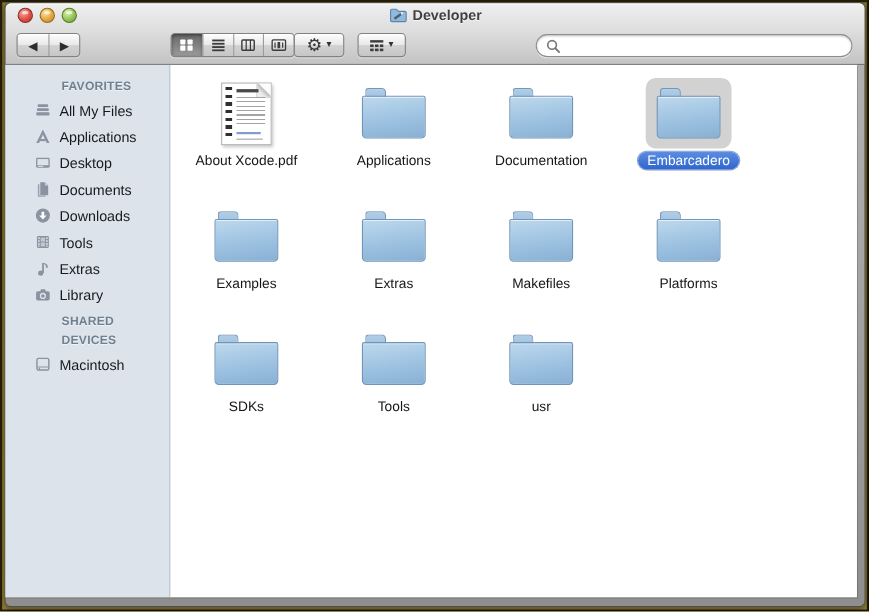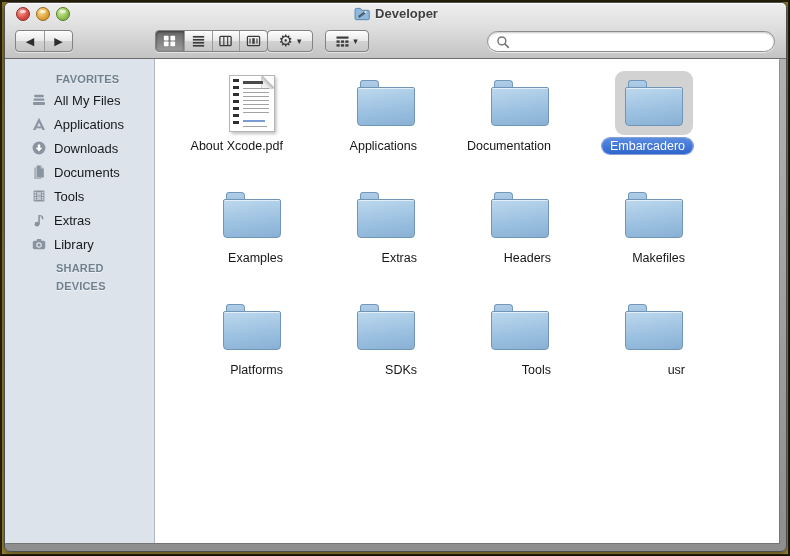--- a/index.html
+++ b/index.html
@@ -45,21 +45,21 @@
   .content{position:absolute;top:56px;left:0;right:7px;bottom:8px;display:flex;background:#fff;
     box-shadow:1px 1px 0 rgba(0,0,0,.18);overflow:hidden;}
   .sidebar{width:150px;box-sizing:border-box;background:#dce3eb;border-right:1px solid #b2b8c0;padding-top:8px;flex:none;}
   .sechead{margin:6px 0 3px 11px;font-size:11px;font-weight:bold;color:#71808f;letter-spacing:.2px;
     text-shadow:0 1px 0 rgba(255,255,255,.55);padding-left:40px;}
   .sechead.later{}
   .sitem{display:flex;align-items:center;gap:7px;padding:4px 4px 4px 26px;font-size:13px;color:#17191d;cursor:default;}
   .sitem svg{flex:none;}
   .main{flex:1;background:#fff;overflow:hidden;}
   .grid{display:grid;grid-template-columns:repeat(4,134px);grid-auto-rows:112px;padding:10px 0 0 2px;}
-  .cell{display:flex;flex-direction:column;align-items:flex-end;}
+  .cell{display:flex;flex-direction:column;align-items:center;}
   .iconbox{width:78px;height:64px;display:flex;align-items:center;justify-content:center;border-radius:9px;margin-top:2px;}
   .cell.selected .iconbox{background:#d2d2d2;}
   .flabel{margin-top:3px;font-size:12.5px;color:#161616;padding:1px 8px;border-radius:10px;white-space:nowrap;}
   .cell.selected .flabel{background:linear-gradient(180deg,#5b8de2,#2f65cd);color:#fff;
     box-shadow:0 0 0 1px rgba(40,80,170,.55);}
   
   .folder{position:relative;width:58px;height:46px;}
   .folder .tab{position:absolute;top:0;left:3px;width:19px;height:11px;box-sizing:border-box;
     background:linear-gradient(180deg,#b1cde6,#9cc0df);border:1px solid #7397ba;border-bottom:none;border-radius:3px 4px 0 0;}
   .folder .fbody{position:absolute;left:0;top:7px;right:0;bottom:0;box-sizing:border-box;
@@ -200,36 +200,44 @@
         </div>
 
         <div class="sitem">
           <svg width="16" height="16" viewBox="0 0 16 16">
             <path d="M8 1.8 L14 14 H11.5 L8 6.4 L4.5 14 H2 Z" fill="#8a93a0"></path>
             <rect x="5.4" y="10.4" width="5.2" height="1.9" fill="#8a93a0"></rect>
           </svg>
           <span>Applications</span>
         </div>
 
-
-        <div class="sitem">
-          <svg width="16" height="16" viewBox="0 0 16 16">
-            <circle cx="8" cy="8" r="6.4" fill="#8a93a0"></circle>
-            <path d="M6.8 4.4 h2.4 v3.4 h2.2 L8 11.6 4.6 7.8 h2.2 z" fill="#ffffff"></path>
-          </svg>
-          <span>Downloads</span>
+        <div class="sitem">
+          <svg width="16" height="16" viewBox="0 0 16 16">
+            <rect x="1.8" y="3.4" width="12.4" height="9" rx="1.2" fill="#8a93a0"></rect>
+            <rect x="3" y="4.6" width="10" height="5.6" fill="#dce3eb"></rect>
+            <rect x="3.4" y="10.8" width="5" height="0.9" fill="#dce3eb"></rect>
+          </svg>
+          <span>Desktop</span>
         </div>
 
         <div class="sitem">
           <svg width="16" height="16" viewBox="0 0 16 16">
             <path d="M5.6 1.6 h4.2 l3 3 v9 h-7.2 z" fill="#8a93a0"></path>
             <path d="M9.8 1.6 v3 h3 z" fill="#c5ccd5"></path>
             <path d="M3.4 3.4 h1.4 v10.4 h5.6 v1 H3.4 z" fill="#9aa3af"></path>
           </svg>
           <span>Documents</span>
+        </div>
+
+        <div class="sitem">
+          <svg width="16" height="16" viewBox="0 0 16 16">
+            <circle cx="8" cy="8" r="6.4" fill="#8a93a0"></circle>
+            <path d="M6.8 4.4 h2.4 v3.4 h2.2 L8 11.6 4.6 7.8 h2.2 z" fill="#ffffff"></path>
+          </svg>
+          <span>Downloads</span>
         </div>
 
         <div class="sitem">
           <svg width="16" height="16" viewBox="0 0 16 16">
             <rect x="2.6" y="2.6" width="10.8" height="10.8" rx="1" fill="#8a93a0"></rect>
             <g fill="#dce3eb">
               <rect x="3.6" y="3.8" width="1.5" height="1.5"></rect>
                 <rect x="3.6" y="6.4" width="1.5" height="1.5"></rect>
                 <rect x="3.6" y="9" width="1.5" height="1.5"></rect>
                 <rect x="3.6" y="11.2" width="1.5" height="1"></rect>
@@ -262,20 +270,28 @@
             <circle cx="8" cy="9" r="2.8" fill="#dce3eb"></circle>
             <circle cx="8" cy="9" r="1.6" fill="#8a93a0"></circle>
           </svg>
           <span>Library</span>
         </div>
 
         <div class="sechead later">SHARED</div>
 
         <div class="sechead later">DEVICES</div>
 
+        <div class="sitem">
+          <svg width="16" height="16" viewBox="0 0 16 16">
+            <rect x="2.6" y="2.8" width="10.8" height="10.6" rx="1.4" fill="none" stroke="#8a93a0" stroke-width="1.3"></rect>
+            <line x1="3.2" y1="10.6" x2="12.8" y2="10.6" stroke="#8a93a0" stroke-width="1"></line>
+            <circle cx="4.8" cy="12" r="0.7" fill="#8a93a0"></circle>
+          </svg>
+          <span>Macintosh</span>
+        </div>
       </div>
 
       <div class="main">
         <div class="grid">
 
           <div class="cell">
             <div class="iconbox">
               <div class="pdf">
                 <div class="fold"></div>
                   <div class="rings"></div>
@@ -331,29 +347,20 @@
           <div class="cell">
             <div class="iconbox">
                 <div class="folder">
                   <div class="tab"></div>
                   <div class="fbody"></div>
                 </div>
               </div>
             <span class="flabel">Extras</span>
           </div>
 
-          <div class="cell">
-            <div class="iconbox">
-                <div class="folder">
-                  <div class="tab"></div>
-                  <div class="fbody"></div>
-                </div>
-              </div>
-            <span class="flabel">Headers</span>
-          </div>
 
 
           <div class="cell">
             <div class="iconbox">
                 <div class="folder">
                   <div class="tab"></div>
                   <div class="fbody"></div>
                 </div>
               </div>
             <span class="flabel">Makefiles</span>

